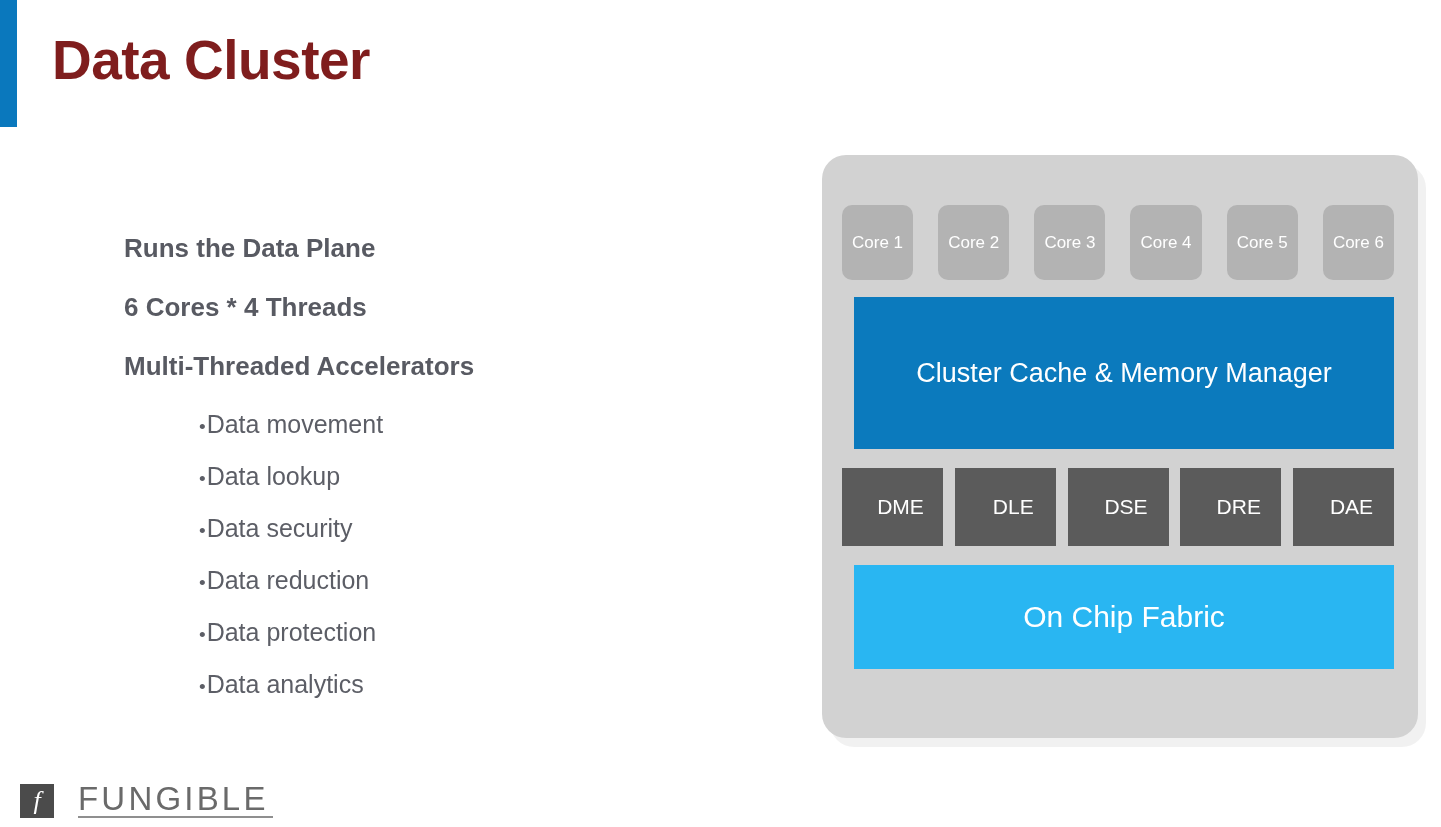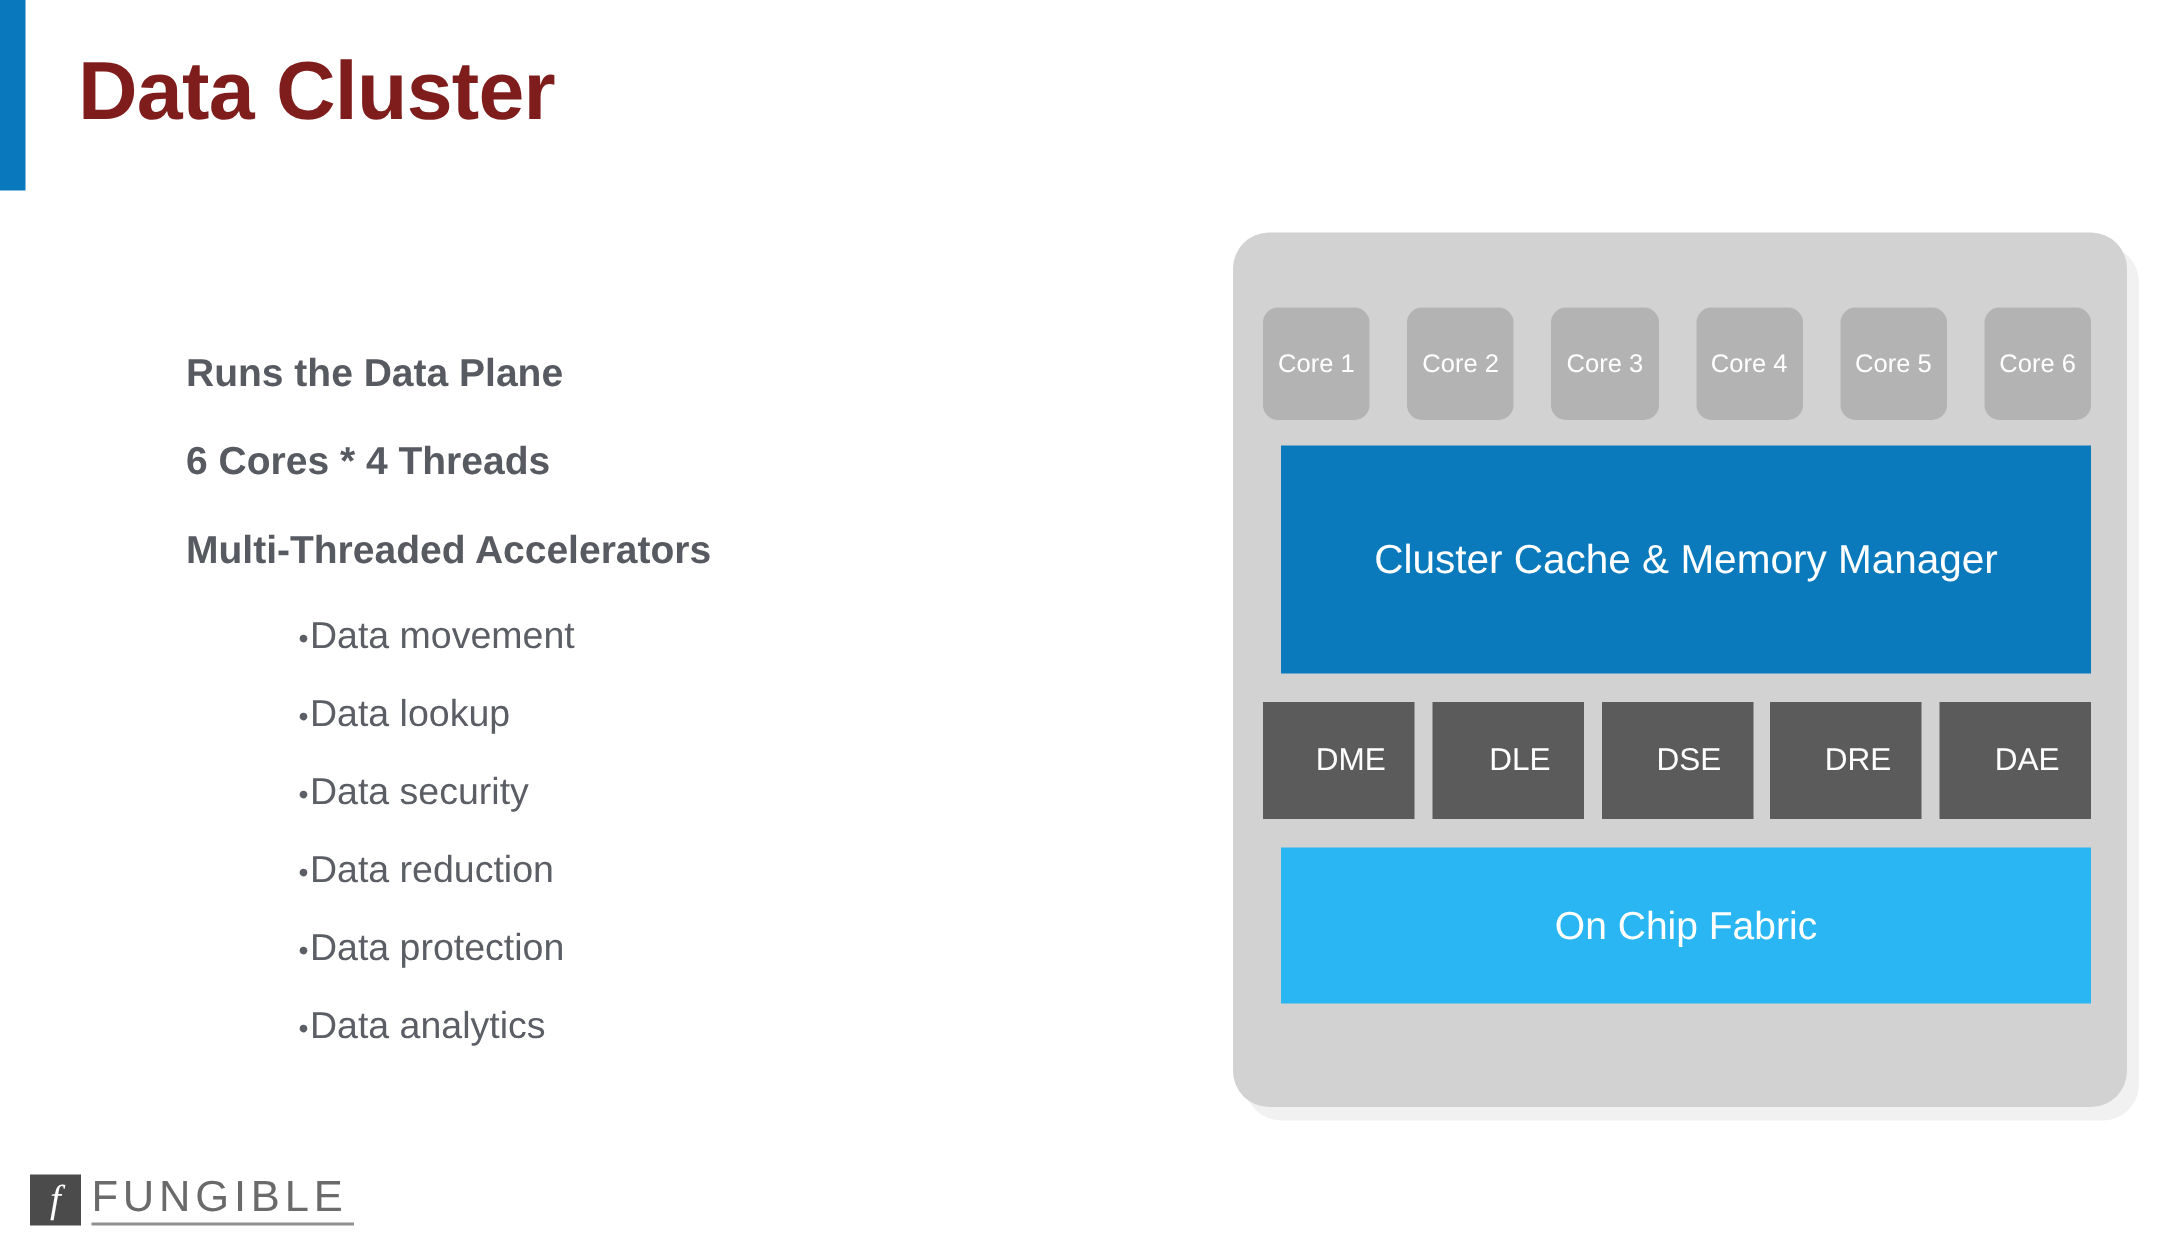--- a/index.html
+++ b/index.html
@@ -83,21 +83,21 @@
     width: 596px;
     height: 583px;
     background: #d2d2d2;
     border-radius: 24px;
     box-sizing: border-box;
     padding: 50px 24px 46px 20px;
     box-shadow: 8px 9px 0 0 rgba(0,0,0,0.055);
   }
   .core-row {
     display: flex;
-    justify-content: center;
+    justify-content: flex-end;
     margin-bottom: 17px;
     gap: 25px;
   }
   .core-box {
     width: 85px;
     height: 75px;
     background: #b3b3b3;
     border-radius: 10px;
     display: flex;
     align-items: center;
@@ -131,21 +131,21 @@
     display: flex;
     align-items: center;
     justify-content: center;
     color: #ffffff;
     font-size: 21px;
     padding-left: 16px;
   }
   .band-fabric {
     height: 104px;
     background: #29b6f2;
-    font-size: 26px;
+    font-size: 30px;
   }
 
   
   .logo {
     position: absolute;
     left: 20px;
     top: 783px;
     display: flex;
     align-items: flex-end;
   }
@@ -156,22 +156,22 @@
     display: flex;
     align-items: center;
     justify-content: center;
     color: #ffffff;
     font-family: "Liberation Serif", serif;
     font-style: italic;
     font-size: 26px;
     line-height: 1;
   }
   .logo-word {
-    margin-left: 7px;
-    font-size: 29px;
+    margin-left: 24px;
+    font-size: 33px;
     letter-spacing: 3.2px;
     color: #6a6a6a;
     line-height: 0.95;
     border-bottom: 2px solid #8f8f8f;
     padding-bottom: 2px;
     padding-right: 4px;
   }
 </style>
 </head>
 <body>

